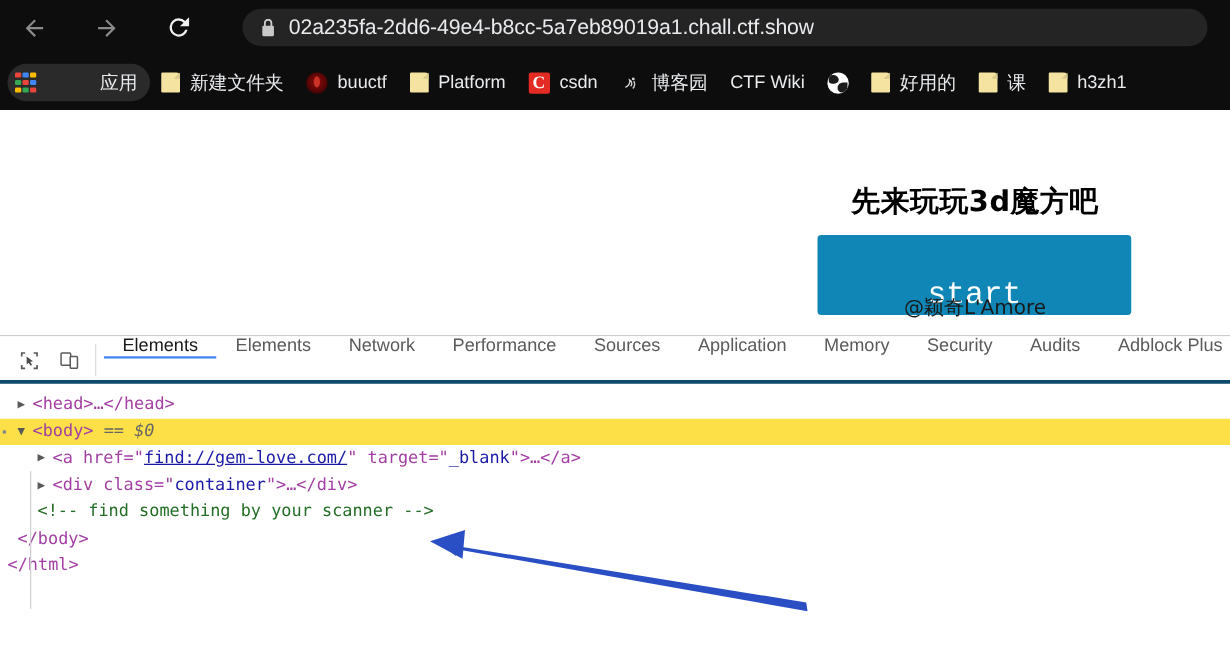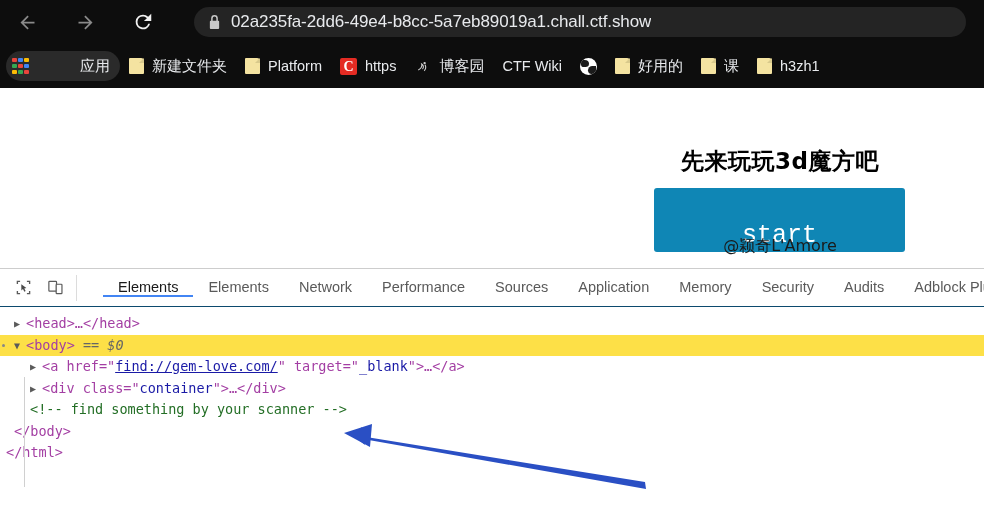--- a/index.html
+++ b/index.html
@@ -208,25 +208,24 @@
     width: 984px;
     height: 257px;
     background: #ffffff;
     border-top: 1px solid #cdcdcd;
     position: relative;
     overflow: hidden;
   }
   .dt-tabbar {
     height: 38px;
     display: flex;
-    align-items: center;
-    border-bottom: 1px solid #0c4a6e;
+    align-items: flex-start;
+    border-bottom: 3px solid #0c4a6e;
     background: #ffffff;
     padding-left: 4px;
-    gap: 20px;
   }
   .dt-tool-icons {
     display: flex;
     align-items: center;
     gap: 6px;
     padding: 0 8px 0 6px;
     border-right: 1px solid #dcdcdc;
     margin: 6px 6px 6px 0;
   }
   .dt-icon-btn {
@@ -357,29 +356,33 @@
           <i style="background:#e8453c"></i>
       </span>
       <span class="bm-label cn">应用</span>
     </div>
 
     <div class="bookmark">
       <span class="fav-folder"></span>
       <span class="bm-label cn">新建文件夹</span>
     </div>
 
+    <div class="bookmark">
+      <span class="fav-buuctf"></span>
+      <span class="bm-label">buuctf</span>
+    </div>
 
     <div class="bookmark">
       <span class="fav-folder"></span>
       <span class="bm-label">Platform</span>
     </div>
 
     <div class="bookmark">
       <span class="fav-csdn">C</span>
-      <span class="bm-label">https</span>
+      <span class="bm-label">csdn</span>
     </div>
 
     <div class="bookmark">
       <span class="fav-cnblogs">
         <svg width="17" height="17" viewBox="0 0 20 20" aria-hidden="true">
           <path d="M5 14c3-1 5-4 4-7 2 1 3 4 1 6" stroke="#cfcfcf" stroke-width="1.3" fill="none"></path>
           <circle cx="12.5" cy="6" r="1.4" fill="#cfcfcf"></circle>
           <path d="M13 8c1 2 1 5-1 7" stroke="#cfcfcf" stroke-width="1.3" fill="none"></path>
         </svg>
       </span>

